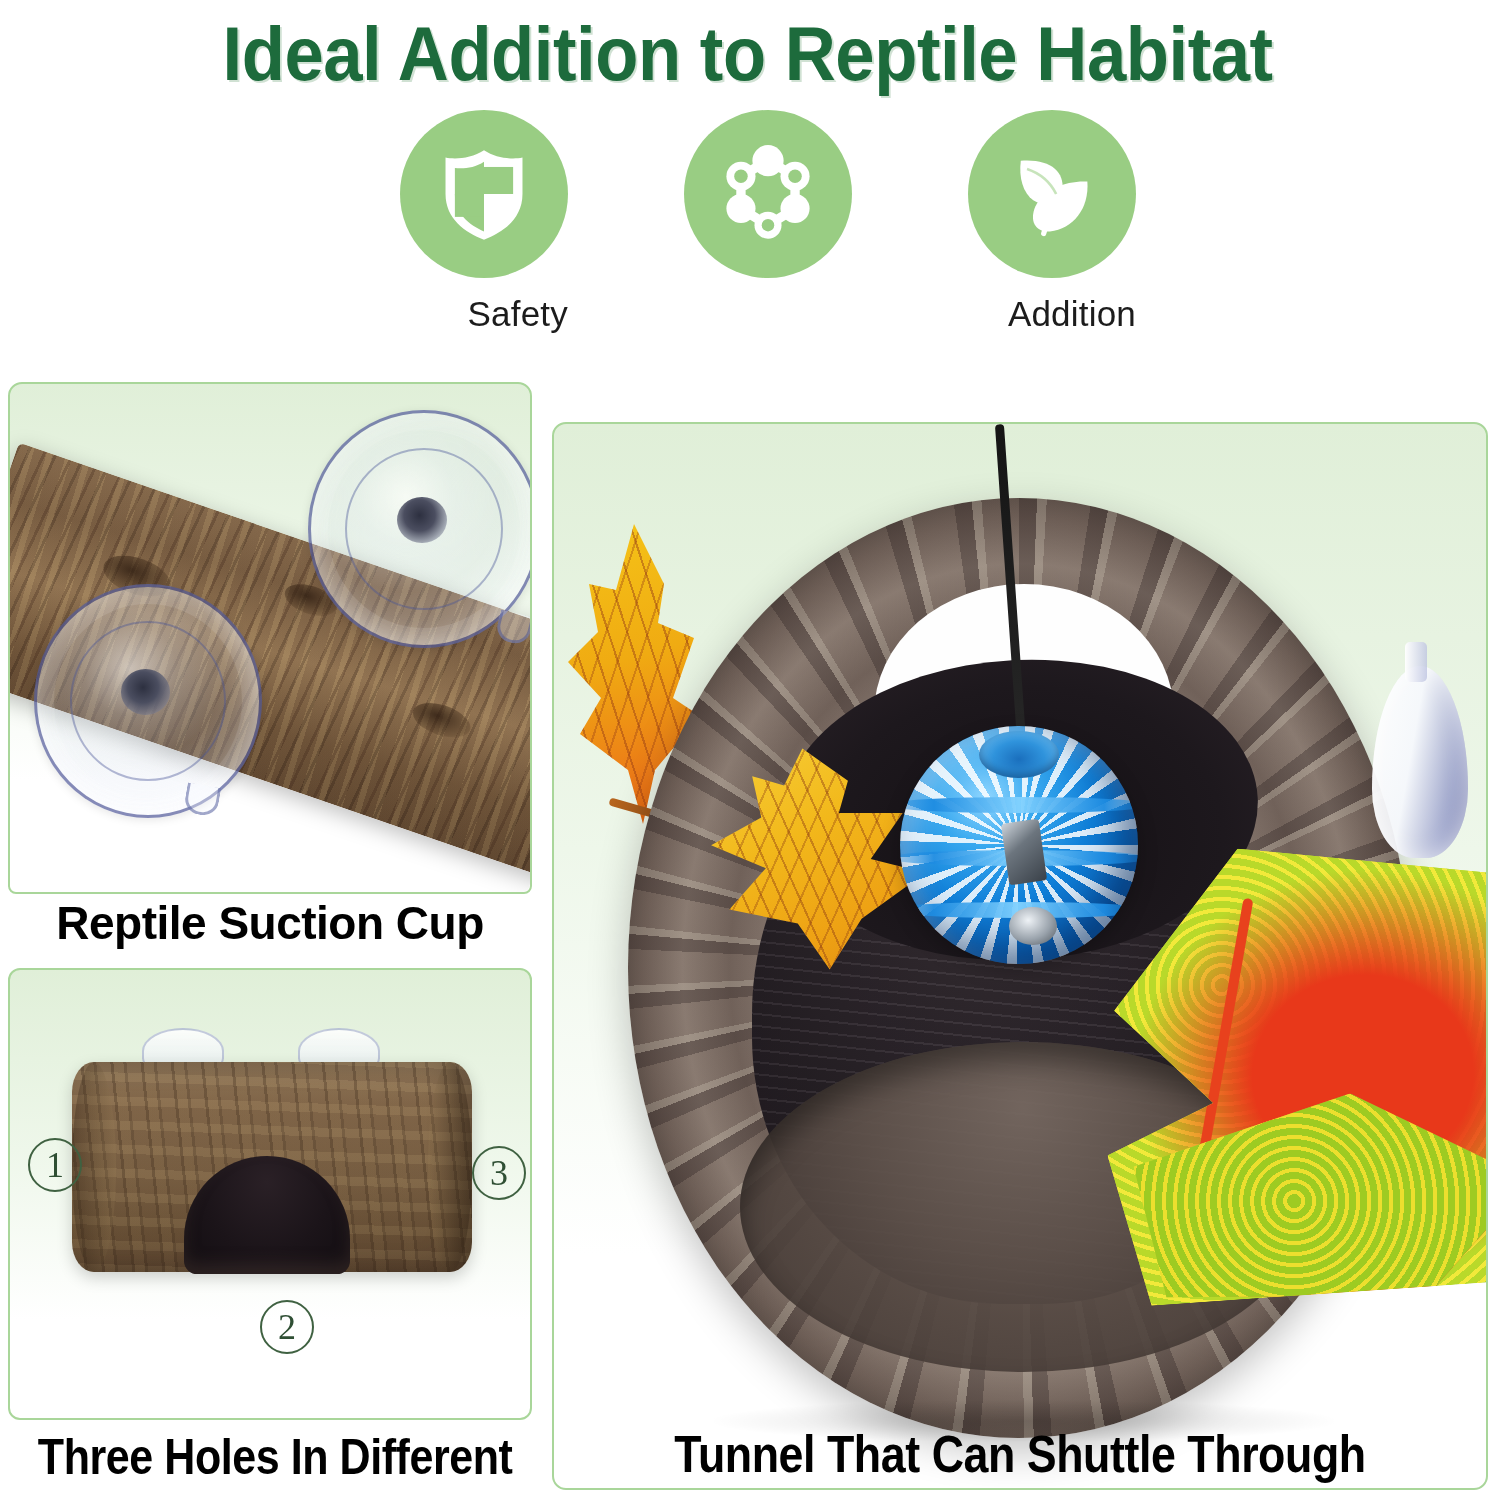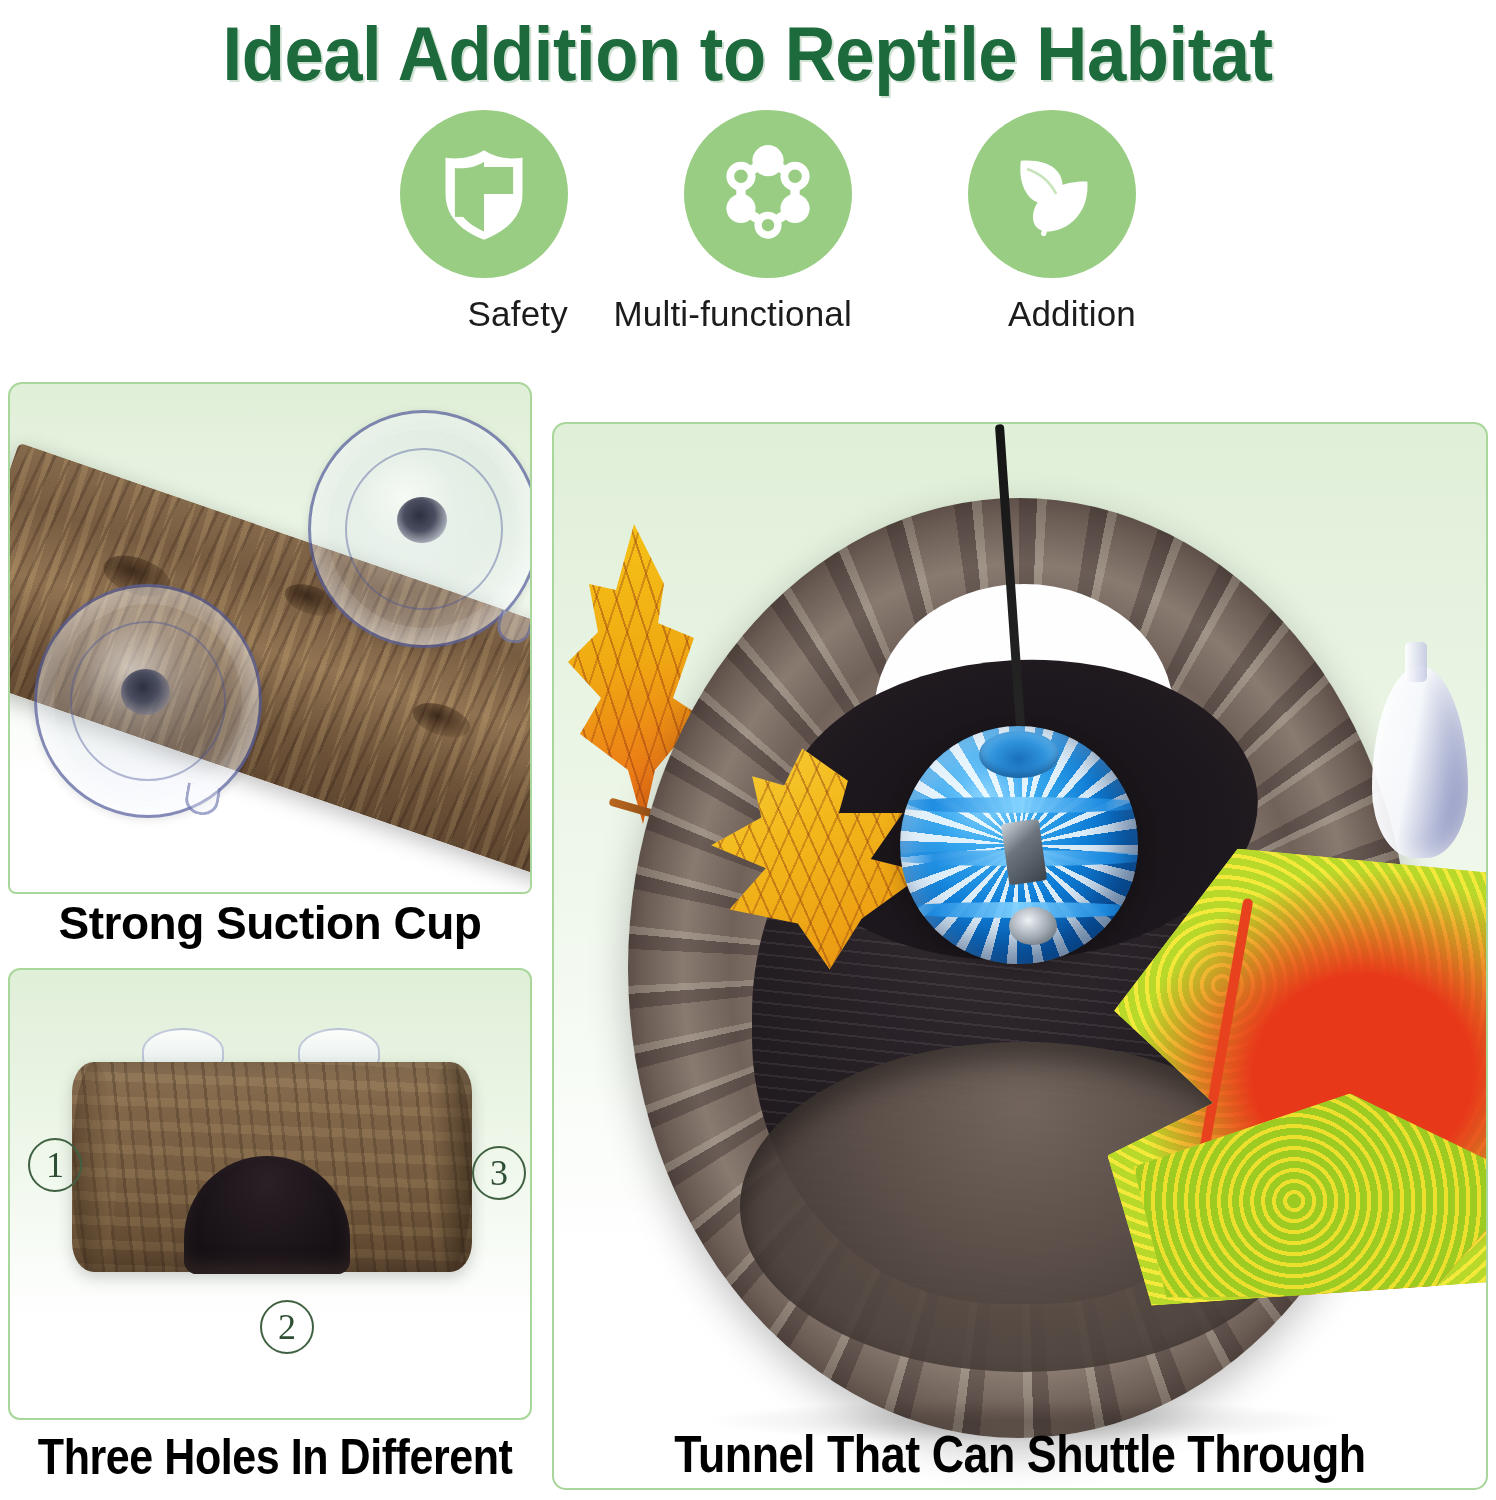--- a/index.html
+++ b/index.html
@@ -489,21 +489,20 @@
         <circle cx="24" cy="33" r="14" fill="#ffffff"></circle>
         <circle cx="24" cy="33" r="6.5" fill="#99cd83"></circle>
         <circle cx="76" cy="33" r="14" fill="#ffffff"></circle>
         <circle cx="76" cy="33" r="6.5" fill="#99cd83"></circle>
         <circle cx="24" cy="64" r="14" fill="#ffffff"></circle>
         <circle cx="76" cy="64" r="14" fill="#ffffff"></circle>
         <circle cx="50" cy="80" r="13" fill="#ffffff"></circle>
         <circle cx="50" cy="80" r="6" fill="#99cd83"></circle>
       </svg>
     </div>
-    <div class="feat-label">Multi-functional</div>
   </div>
 
   <div class="feature">
     <div class="feat-circle">
       <svg width="104" height="104" viewBox="0 0 100 100">
         <path d="M20 18 C48 16 62 28 60 46 C58 60 44 64 32 56 C22 49 18 34 20 18 Z" fill="#ffffff"></path>
         <path d="M84 38 C86 64 70 84 48 86 C34 87 28 76 34 62 C42 45 64 37 84 38 Z" fill="#ffffff"></path>
         <path d="M78 44 C62 52 48 66 42 88" stroke="#ffffff" stroke-width="5" fill="none" stroke-linecap="round"></path>
         <path d="M26 26 C38 30 48 38 54 50" stroke="#99cd83" stroke-width="2.5" fill="none" opacity=".55"></path>
       </svg>
@@ -524,21 +523,21 @@
 
     <div class="cup" style="left:298px; top:26px; width:232px; height:238px;">
       <div class="cup-tab" style="left:186px; top:200px; transform:rotate(14deg);"></div>
     </div>
 
     <div class="cup" style="left:24px; top:200px; width:228px; height:234px;">
       <div class="cup-tab" style="left:148px; top:198px; transform:rotate(10deg);"></div>
     </div>
   </div>
 </div>
-<div class="caption" id="cap-suction">Strong Suction Cup</div>
+<div class="caption" id="cap-suction">Reptile Suction Cup</div>
 
 <div class="panel" id="panel-holes">
   <div class="panel-inner">
 
     <div class="hide-cup" style="left:132px; top:58px;"></div>
     <div class="hide-cup" style="left:288px; top:58px;"></div>
 
     <div class="hide-log">
       <div class="cap-left"></div>
       <div class="cap-right"></div>

